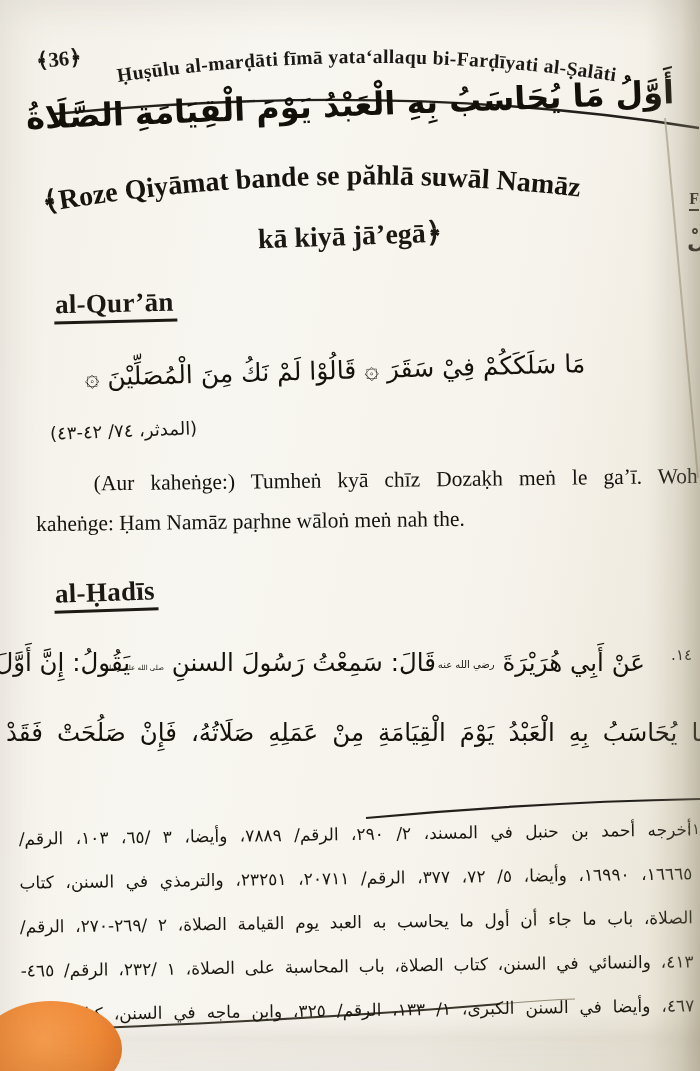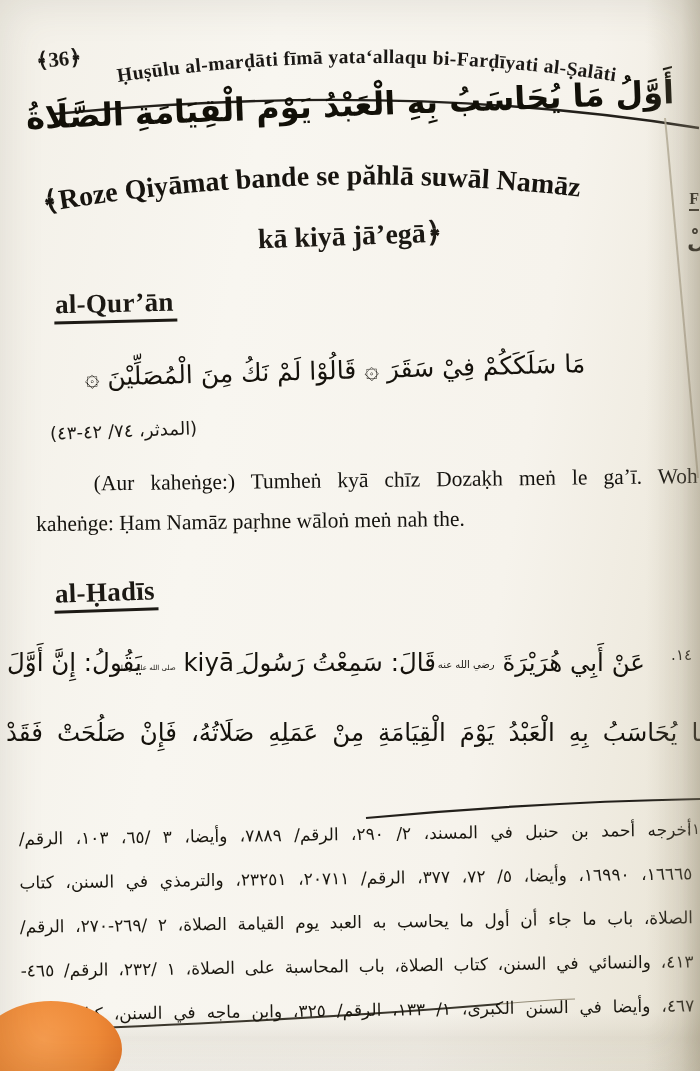--- a/index.html
+++ b/index.html
@@ -82,21 +82,21 @@
     <div class="l2">kaheṅge: Ḥam Namāz paṛhne wāloṅ meṅ nah the.</div>
   </div>
 
   <div class="abs sec-head hh">al-Ḥadīs</div>
 
   <div class="abs arabic hnum">١٤.</div>
 
   <div class="abs arabic hadith1">
     <span>عَنْ أَبِي هُرَيْرَةَ</span>
     <span class="mini radi arabic">رضي الله عنه</span>
-    <span>قَالَ: سَمِعْتُ رَسُولَ kiyāِ</span>
+    <span>قَالَ: سَمِعْتُ رَسُولَ السننِ</span>
     <span class="mini arabic">صلى الله عليه وسلم</span>
     <span>يَقُولُ: إِنَّ أَوَّلَ</span>
   </div>
 
   <div class="abs arabic hadith2">مَا يُحَاسَبُ بِهِ الْعَبْدُ يَوْمَ الْقِيَامَةِ مِنْ عَمَلِهِ صَلَاتُهُ، فَإِنْ صَلُحَتْ فَقَدْ</div>
 
   <div class="abs arabic fnmark">١٤:</div>
 
   <div class="abs arabic footnotes">
     <div class="fl">أخرجه أحمد بن حنبل في المسند، ٢/ ٢٩٠، الرقم/ ٧٨٨٩، وأيضا، ٣ /٦٥، ١٠٣، الرقم/</div>

